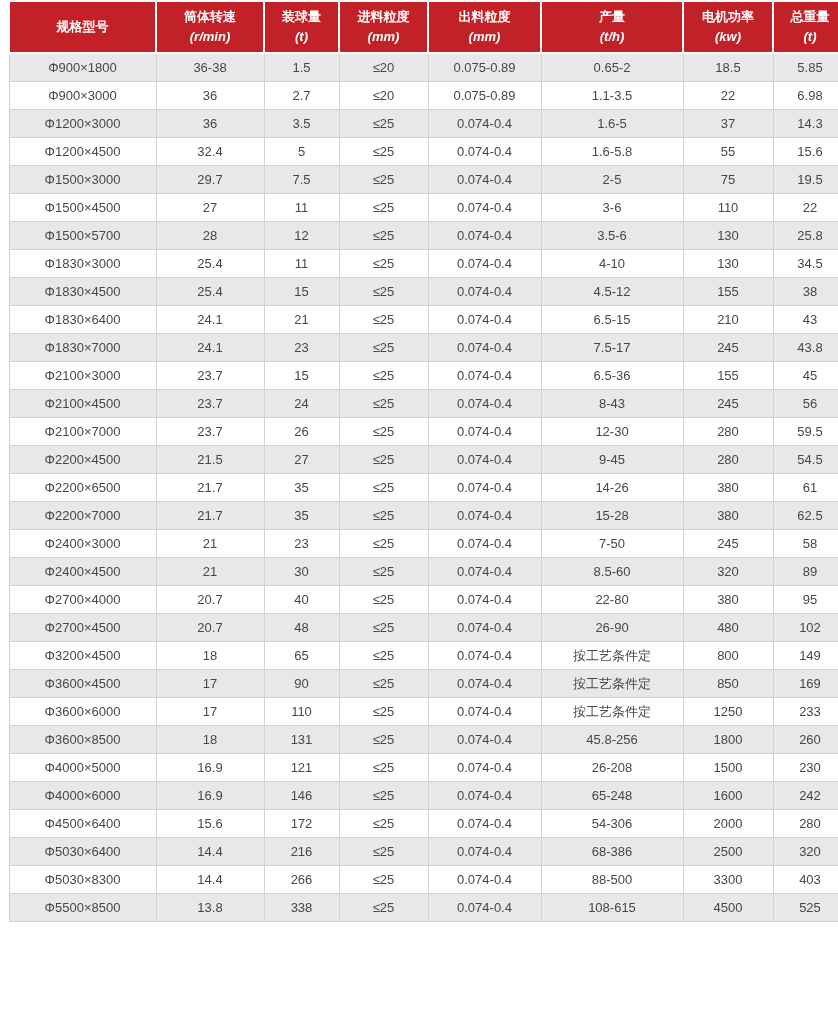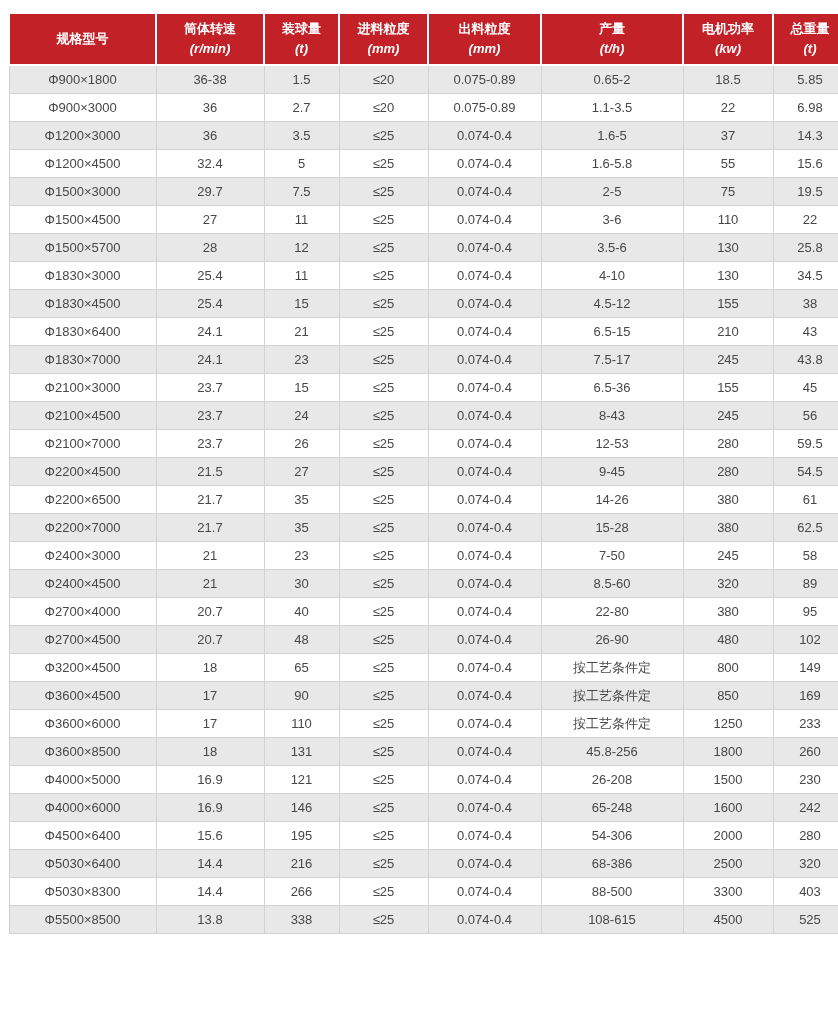--- a/index.html
+++ b/index.html
@@ -3,21 +3,21 @@
 <meta charset="utf-8">
 <style>
   html, body {
     margin: 0;
     padding: 0;
     background: #ffffff;
     font-family: "Liberation Sans", "DejaVu Sans", sans-serif;
   }
   .page {
     width: 822px;
-    margin: 12px auto;
+    margin: 0 auto;
   }
   table.spec-table {
     width: 838px;
     border-collapse: collapse;
     table-layout: fixed;
   }
   table.spec-table col.c0 { width: 147px; }
   table.spec-table col.c1 { width: 108px; }
   table.spec-table col.c2 { width: 75px;  }
   table.spec-table col.c3 { width: 89px;  }
@@ -236,21 +236,21 @@
           <td>8-43</td>
           <td>245</td>
           <td>56</td>
         </tr>
         <tr>
           <td>Φ2100×7000</td>
           <td>23.7</td>
           <td>26</td>
           <td>≤25</td>
           <td>0.074-0.4</td>
-          <td>12-53</td>
+          <td>12-30</td>
           <td>280</td>
           <td>59.5</td>
         </tr>
         <tr>
           <td>Φ2200×4500</td>
           <td>21.5</td>
           <td>27</td>
           <td>≤25</td>
           <td>0.074-0.4</td>
           <td>9-45</td>
@@ -373,21 +373,21 @@
           <td>146</td>
           <td>≤25</td>
           <td>0.074-0.4</td>
           <td>65-248</td>
           <td>1600</td>
           <td>242</td>
         </tr>
         <tr>
           <td>Φ4500×6400</td>
           <td>15.6</td>
-          <td>195</td>
+          <td>172</td>
           <td>≤25</td>
           <td>0.074-0.4</td>
           <td>54-306</td>
           <td>2000</td>
           <td>280</td>
         </tr>
         <tr>
           <td>Φ5030×6400</td>
           <td>14.4</td>
           <td>216</td>

